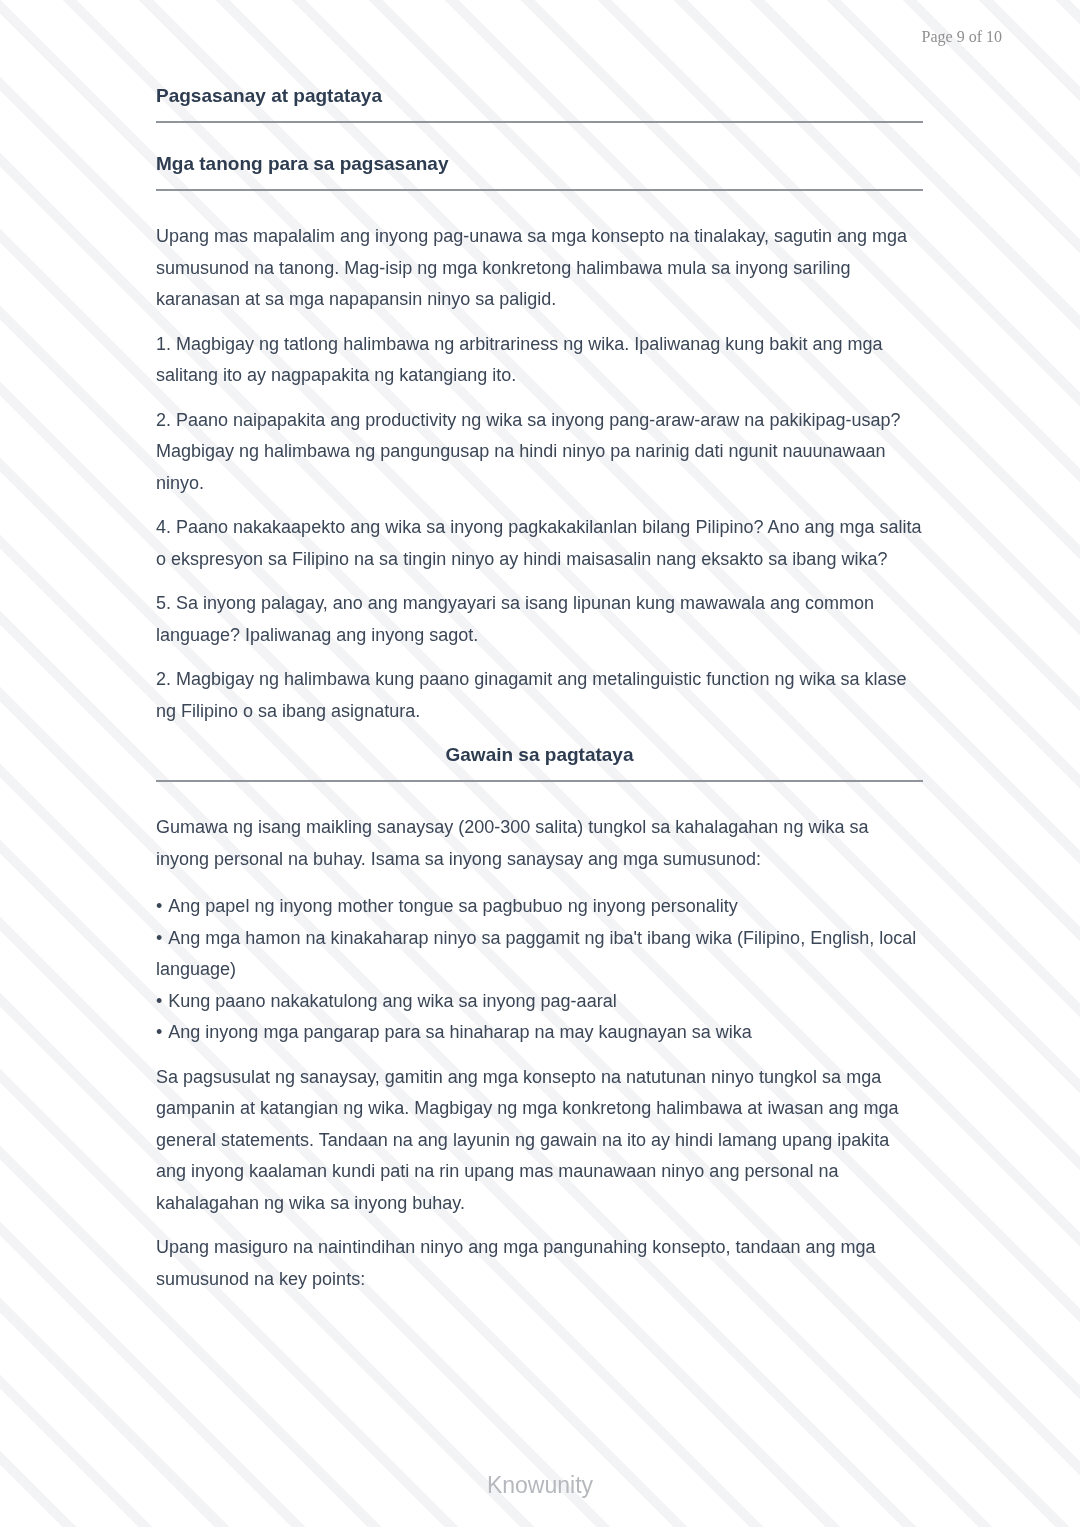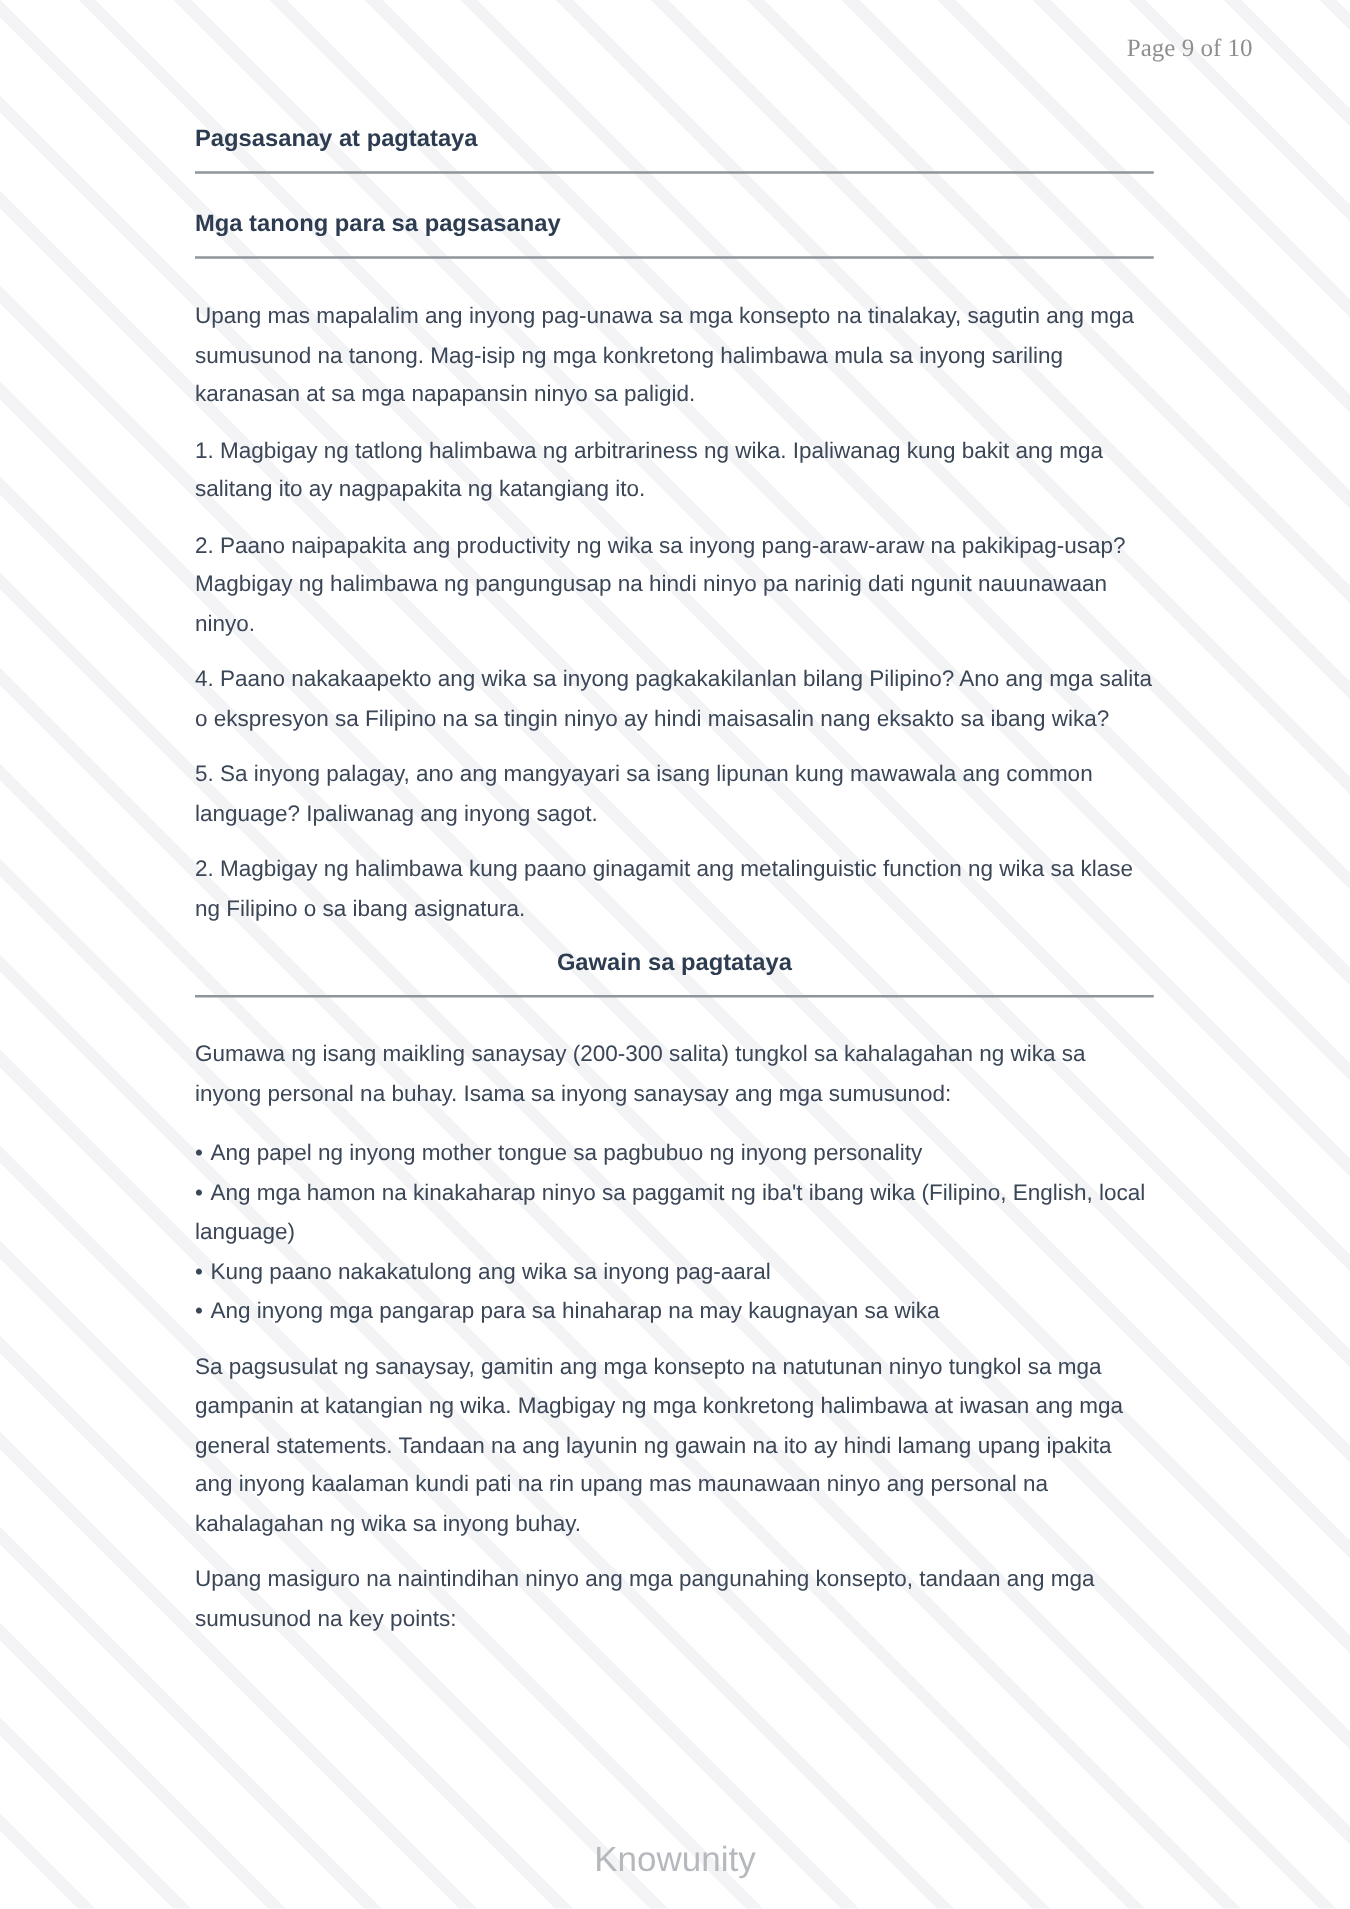--- a/index.html
+++ b/index.html
@@ -22,38 +22,38 @@
       rgba(255,255,255,0) 44px,
       rgba(224,225,229,0.38) 44px,
       rgba(224,225,229,0.38) 54px
     );
   }
   .page-header {
     position: absolute;
     top: 28px;
     right: 78px;
     font-family: "Liberation Serif", serif;
-    font-size: 20px;
+    font-size: 16px;
     color: #8f8f8f;
   }
   .content {
     position: absolute;
     top: 85px;
     left: 156px;
     width: 767px;
     color: #3b4657;
     font-size: 18px;
     line-height: 31.5px;
   }
   .section-title {
     font-size: 19px;
     font-weight: bold;
     color: #2d3c50;
     line-height: 22px;
-    margin: 16px 0 30px 0;
+    margin: 0 0 30px 0;
     padding-bottom: 14px;
     border-bottom: 2px solid #90949b;
   }
   .section-title.mt {
     margin-top: 17px;
     text-align: center;
   }
   .content p {
     margin: 0 0 13px 0;
   }
@@ -65,21 +65,21 @@
   ul.bullets li {
     margin: 0;
   }
   .marker { margin-right: 6px; }
   .page-footer {
     position: absolute;
     top: 1472px;
     left: 0;
     width: 1080px;
     text-align: center;
-    font-size: 28px;
+    font-size: 23px;
     color: #b5b8bc;
   }
 </style>
 </head>
 <body>
 
 <div class="page">
 
   <div class="page-header">Page 9 of 10</div>
 

